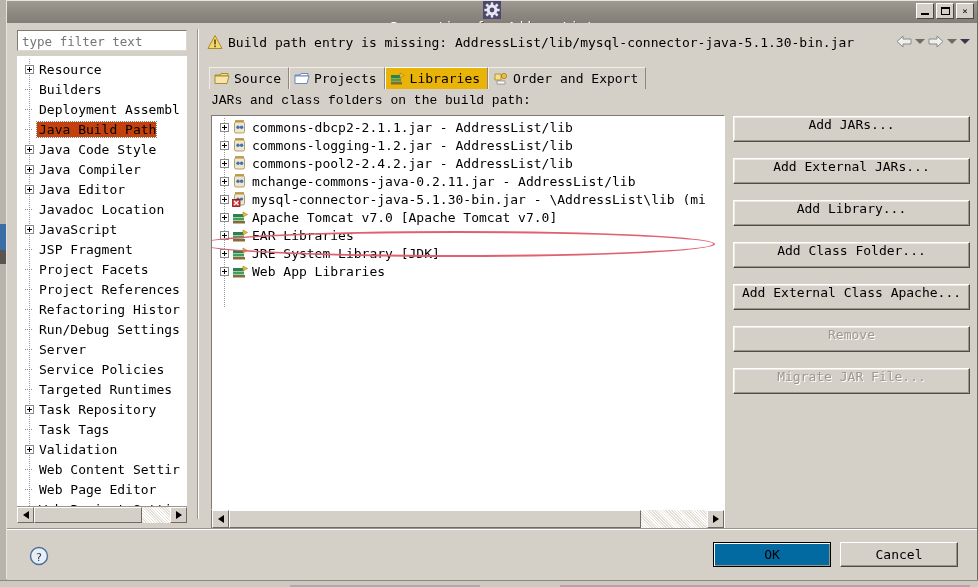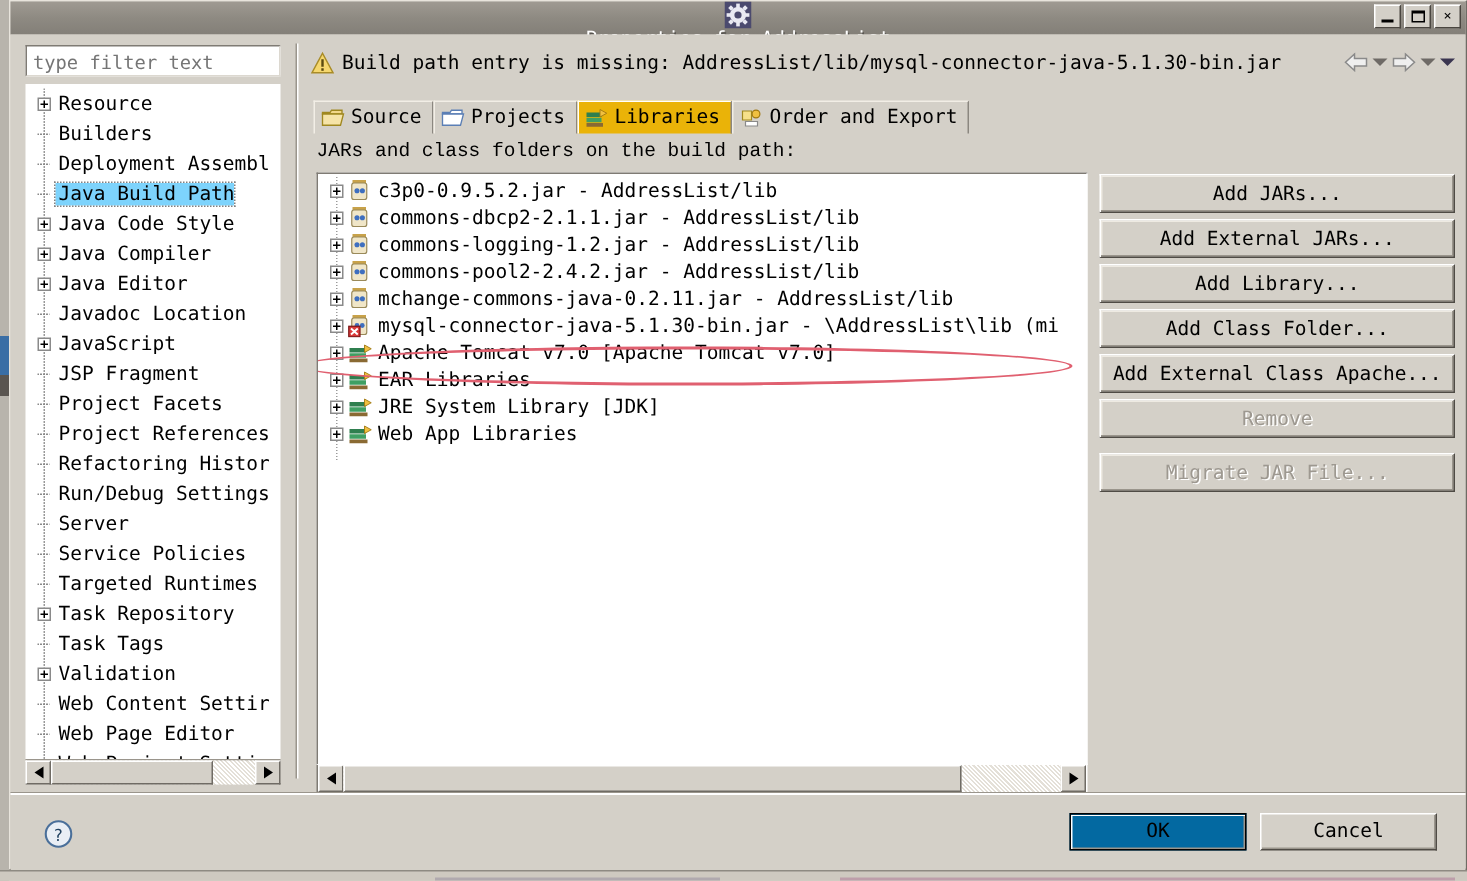--- a/index.html
+++ b/index.html
@@ -131,21 +131,21 @@
   }
   .twisty .dashes {
     width: 9px; height: 9px; position: relative;
   }
   .twisty .dashes::before {
     content: ''; position: absolute; left: 0px; top: 4px; width: 8px; height: 1px;
     background: repeating-linear-gradient(to right, #8a8a8a 0 1px, transparent 1px 2px);
   }
   .tree-row .tlabel { padding-left: 2px; }
   .tree-row.selected .tlabel {
-    background: #7dd3fc;
+    background: #c2410c;
     outline: 1px dotted #808080;
   }
   .tree-guide {
     position: absolute; left: 12px; top: 3px; width: 1px; height: 447px;
     background: repeating-linear-gradient(to bottom, #9a9a9a 0 1px, transparent 1px 2px);
   }
 
   
   .hscroll {
     display: flex; align-items: stretch;
@@ -295,30 +295,30 @@
     pointer-events: none;
     z-index: 5;
   }
 
   
   .btn-col {
     position: absolute; left: 530px; top: 93px; width: 240px;
   }
   .ebtn {
     width: 237px; height: 26px;
-    margin-bottom: 4px;
+    margin-bottom: 16px;
     background: #d4d0c8;
     border-top: 1px solid #ffffff;
     border-left: 1px solid #ffffff;
     border-right: 1px solid #4f4b45;
     border-bottom: 1px solid #4f4b45;
     box-shadow: inset -1px -1px 0 #9a958c, inset 1px 1px 0 #eeeae2;
     font-family: "DejaVu Sans Mono", monospace;
     font-size: 13px; color: #000;
-    display: flex; align-items: center; justify-content: center;
+    display: flex; align-items: flex-start; justify-content: center;
     cursor: default; white-space: nowrap;
   }
   .ebtn.disabled { color: #9d9890; text-shadow: 1px 1px 0 #ffffff; }
   .ebtn.gap-top { margin-top: 10px; }
 
   
   .bottom-sep {
     position: absolute; left: 0; right: 0; top: 505px; height: 2px;
     background: linear-gradient(to bottom, #9a958c 0 1px, #ffffff 1px 2px);
   }
@@ -653,32 +653,20 @@
               <div class="jar-row">
                 <span class="twisty">
                   <span class="plus"></span>
                 </span>
                 <span class="jicon"><svg width="17" height="16" viewBox="0 0 17 16">
                     <rect x="3" y="1" width="9" height="2" fill="#c8a24a"></rect>
                     <rect x="2.5" y="3" width="10" height="11" rx="1.5" fill="#f0e6c8" stroke="#9a8a5a" stroke-width="0.8"></rect>
                     <circle cx="6" cy="8.2" r="1.7" fill="#3f6fbf"></circle>
                     <circle cx="9.6" cy="8.2" r="1.7" fill="#3f6fbf"></circle>
                   </svg></span>
-                <span>c3p0-0.9.5.2.jar - AddressList/lib</span>
-              </div>
-              <div class="jar-row">
-                <span class="twisty">
-                  <span class="plus"></span>
-                </span>
-                <span class="jicon"><svg width="17" height="16" viewBox="0 0 17 16">
-                    <rect x="3" y="1" width="9" height="2" fill="#c8a24a"></rect>
-                    <rect x="2.5" y="3" width="10" height="11" rx="1.5" fill="#f0e6c8" stroke="#9a8a5a" stroke-width="0.8"></rect>
-                    <circle cx="6" cy="8.2" r="1.7" fill="#3f6fbf"></circle>
-                    <circle cx="9.6" cy="8.2" r="1.7" fill="#3f6fbf"></circle>
-                  </svg></span>
                 <span>commons-dbcp2-2.1.1.jar - AddressList/lib</span>
               </div>
               <div class="jar-row">
                 <span class="twisty">
                   <span class="plus"></span>
                 </span>
                 <span class="jicon"><svg width="17" height="16" viewBox="0 0 17 16">
                     <rect x="3" y="1" width="9" height="2" fill="#c8a24a"></rect>
                     <rect x="2.5" y="3" width="10" height="11" rx="1.5" fill="#f0e6c8" stroke="#9a8a5a" stroke-width="0.8"></rect>
                     <circle cx="6" cy="8.2" r="1.7" fill="#3f6fbf"></circle>

